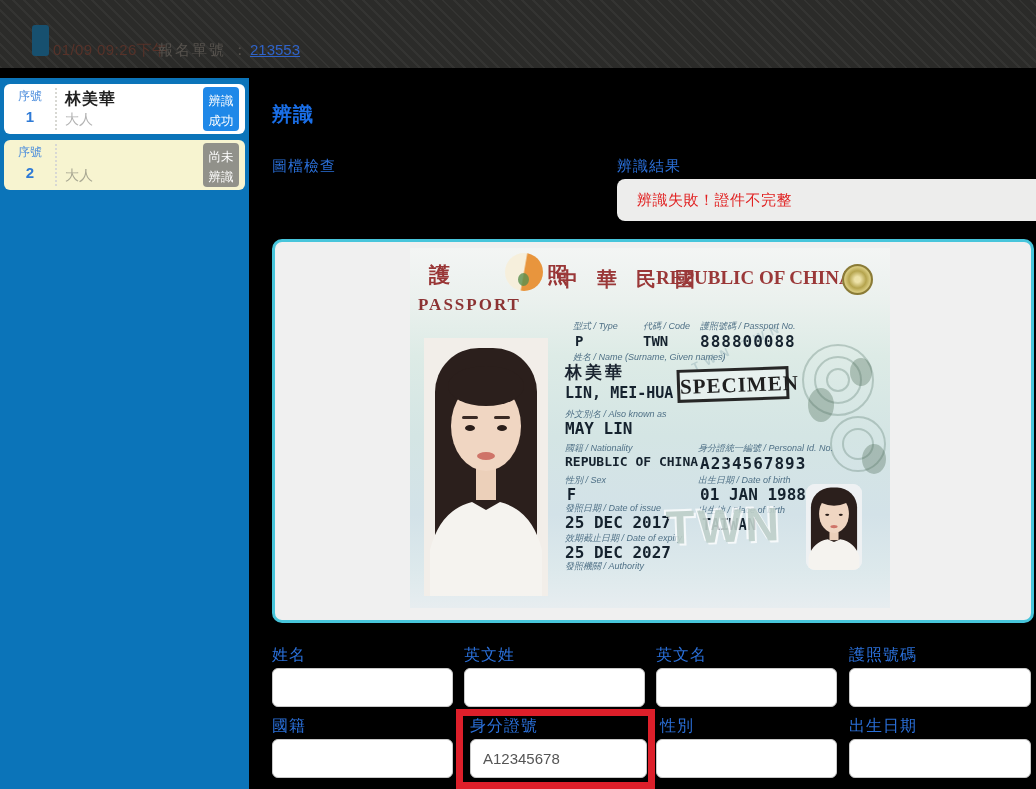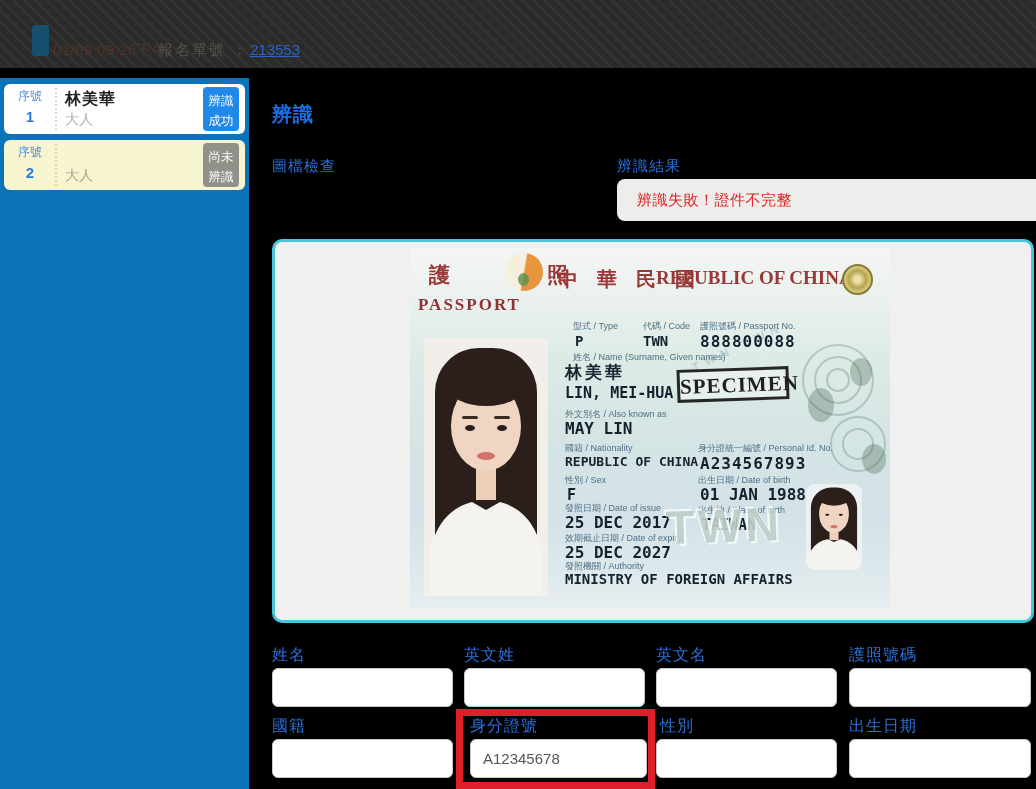--- a/index.html
+++ b/index.html
@@ -47,21 +47,21 @@
               background:linear-gradient(180deg,#f3f5f4 0%,#ebf1ee 14%,#ddebe6 30%,#d4e5e4 52%,#d3e2e8 74%,#dde9ec 90%,#e7edf0 100%); }
   .pp-title { position:absolute; left:8px; top:13px; font-family:"Liberation Serif",serif; font-size:21px; font-weight:bold; color:#993636; letter-spacing:38px; white-space:nowrap;margin-left:11px; }
   .pp-passport { position:absolute; left:8px; top:47px; font-family:"Liberation Serif",serif; font-size:17px; font-weight:bold; color:#8c3333; letter-spacing:2px; }
   .pp-logo { position:absolute; left:95px; top:5px; width:38px; height:38px; border-radius:50%;
              background:linear-gradient(100deg,#f6efdc 48%, #e8953d 52%); }
   .pp-logo:after { content:""; position:absolute; left:13px; top:20px; width:11px; height:13px; border-radius:50%; background:#5a8f4e; opacity:.8; }
   .pp-country-zh { position:absolute; left:148px; top:18px; font-family:"Liberation Serif",serif; font-size:20px; font-weight:bold; color:#9a3838; letter-spacing:7px; }
   .pp-country-en { position:absolute; left:246px; top:19px; font-family:"Liberation Serif",serif; font-size:19px; font-weight:bold; color:#9a3838; }
   .pp-emblem { position:absolute; left:432px; top:16px; width:31px; height:31px; border-radius:50%; border:2px solid #8a7b36;
                background:radial-gradient(circle, #ede2a8 15%, #b5a44e 45%, #d6c87c 65%, #9c8c3e 100%); }
-  .plab { position:absolute; font-size:9px; color:#4f7086; white-space:nowrap; }
+  .plab { position:absolute; font-size:9px; color:#4f7086; white-space:nowrap;font-style:italic; }
   .pval { position:absolute; font-family:"DejaVu Sans Mono",monospace; font-weight:bold; color:#15222e; white-space:nowrap; }
   .pp-name-zh { position:absolute; left:155px; top:113px; font-size:17px; font-weight:bold; color:#1a2430; letter-spacing:3px; }
   .pp-specimen { position:absolute; left:267px; top:120px; width:112px; height:33px; border:3px solid #262626;
                  background:rgba(255,255,255,.35); text-align:center; line-height:28px; transform:rotate(-2deg);
                  font-family:"Liberation Serif",serif; font-size:21px; font-weight:bold; color:#1f1f1f; letter-spacing:1px; }
   .pp-twn { position:absolute; left:256px; top:250px; font-size:47px; font-weight:900; color:#bfd0ca; letter-spacing:3px;
             text-shadow:2px 2px 0 rgba(255,255,255,.85), -2px -2px 0 rgba(255,255,255,.85); transform:rotate(-2deg); opacity:.9; }
   .pp-twn-faint { position:absolute; left:278px; top:92px; font-size:12px; font-weight:bold; color:rgba(110,145,160,.3); transform:rotate(-25deg); letter-spacing:6px; }
   .pp-photo { position:absolute; left:14px; top:90px; width:124px; height:258px; }
   .pp-photo2 { position:absolute; left:396px; top:236px; width:56px; height:86px; border-radius:9px; overflow:hidden; background:#eef1f3; }
@@ -198,21 +198,20 @@
     <span class="pval" style="left:155px; top:265px; font-size:16px;">25 DEC 2017</span>
     <span class="plab" style="left:288px; top:256px;">出生地 / Place of birth</span>
     <span class="pval" style="left:292px; top:268px; font-size:15px;">TAIWAN</span>
 
     <span class="plab" style="left:155px; top:284px;">效期截止日期 / Date of expiry</span>
     <span class="pval" style="left:155px; top:295px; font-size:16px;">25 DEC 2027</span>
 
     <span class="pp-twn">TWN</span>
 
     <span class="plab" style="left:155px; top:312px;">發照機關 / Authority</span>
-    <span class="pval" style="left:155px; top:323px; font-size:14px;">MINISTRY OF FOREIGN AFFAIRS</span>
 
     <div class="pp-photo2">
       <svg width="56" height="86" viewBox="0 0 124 190" preserveAspectRatio="xMidYMin slice" xmlns="http://www.w3.org/2000/svg">
         <rect x="0" y="0" width="124" height="190" fill="#eef1f3"></rect>
         <rect x="11" y="8" width="102" height="182" rx="44" fill="#2b1f1c"></rect>
         <path d="M6,190 L6,160 Q16,128 48,122 L62,128 L76,122 Q108,128 118,160 L118,190 Z" fill="#f5f3ef"></path>
         <rect x="52" y="94" width="20" height="30" fill="#ecd0ba"></rect>
         <ellipse cx="62" cy="66" rx="33" ry="42" fill="#f0d6c2"></ellipse>
         <ellipse cx="62" cy="30" rx="36" ry="18" fill="#2b1f1c"></ellipse>
         <ellipse cx="47" cy="68" rx="4.5" ry="2.5" fill="#2a1e1a"></ellipse>

